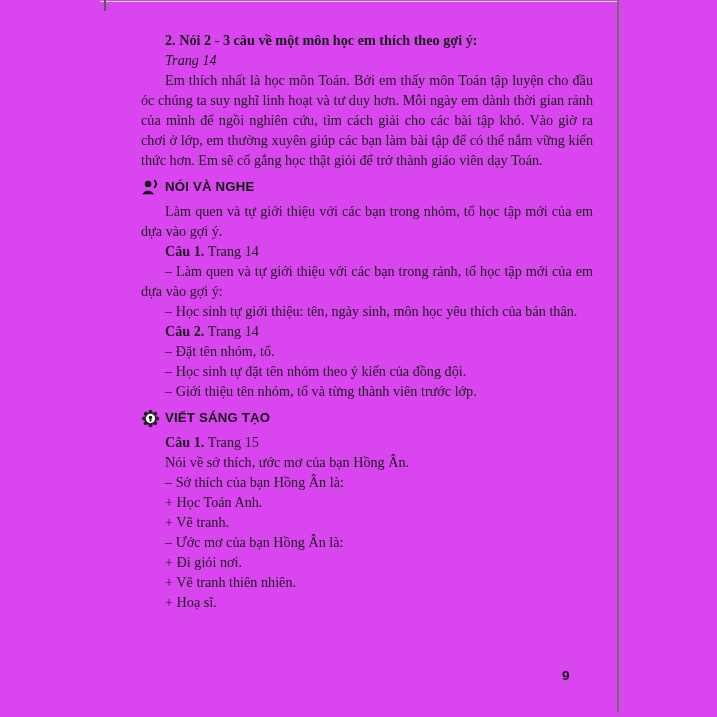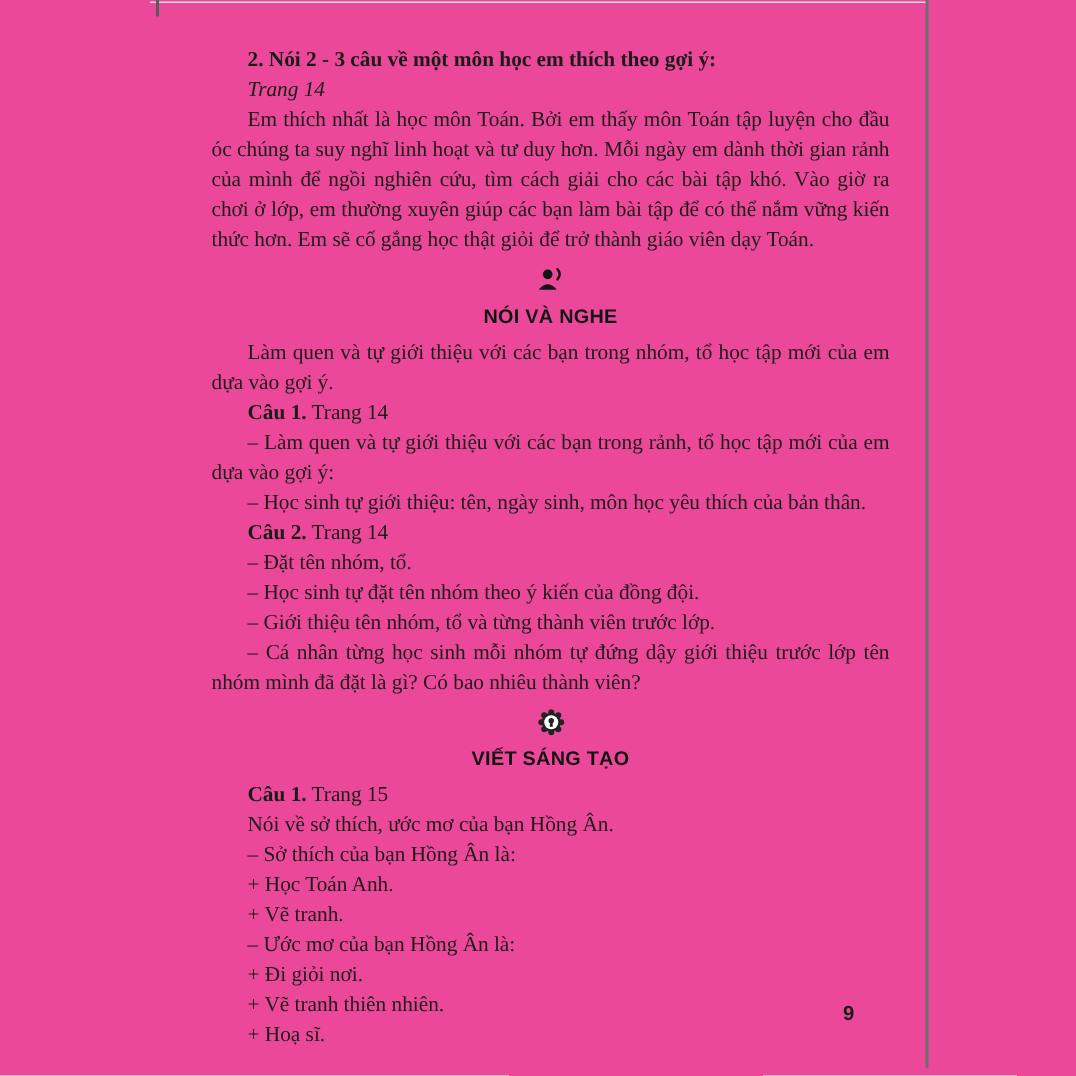--- a/index.html
+++ b/index.html
@@ -4,21 +4,21 @@
 <style>
   html, body {
     margin: 0;
     padding: 0;
     background: #ffffff;
   }
   .page {
     position: relative;
     width: 717px;
     height: 717px;
-    background: #ec4899;
+    background: #d946ef;
     overflow: hidden;
     font-family: "Liberation Serif", "DejaVu Serif", serif;
     color: #1b1b1b;
   }
   
   .edge-right {
     position: absolute;
     left: 617px;
     top: 0;
     width: 2px;
@@ -60,21 +60,20 @@
     display: flex;
     align-items: center;
     gap: 5px;
     margin: 7px 0 4px 0;
     text-indent: 0;
     font-family: "Liberation Sans", "DejaVu Sans", sans-serif;
     font-weight: bold;
     font-size: 13.2px;
     letter-spacing: 0.2px;
     color: #141414;
-    flex-direction: column;
   }
   .section-head .icon {
     display: inline-flex;
     width: 19px;
     height: 19px;
     flex: 0 0 auto;
   }
   .page-number {
     position: absolute;
     left: 562px;
@@ -120,21 +119,20 @@
     <p>– Học sinh tự giới thiệu: tên, ngày sinh, môn học yêu thích của bản thân.</p>
 
     <p>
       <span class="bold">Câu 2.</span>
       <span>Trang 14</span>
     </p>
     <p>– Đặt tên nhóm, tổ.</p>
     <p>– Học sinh tự đặt tên nhóm theo ý kiến của đồng đội.</p>
 
     <p>– Giới thiệu tên nhóm, tổ và từng thành viên trước lớp.</p>
-    <p>– Cá nhân từng học sinh mỗi nhóm tự đứng dậy giới thiệu trước lớp tên nhóm mình đã đặt là gì? Có bao nhiêu thành viên?</p>
 
     <div class="section-head">
       <span class="icon">
         <svg viewBox="0 0 20 20" width="19" height="19" aria-hidden="true">
           <g fill="#222222">
             <circle cx="17" cy="10" r="2.1"></circle>
             <circle cx="14.95" cy="14.95" r="2.1"></circle>
             <circle cx="10" cy="17" r="2.1"></circle>
             <circle cx="5.05" cy="14.95" r="2.1"></circle>
             <circle cx="3" cy="10" r="2.1"></circle>

